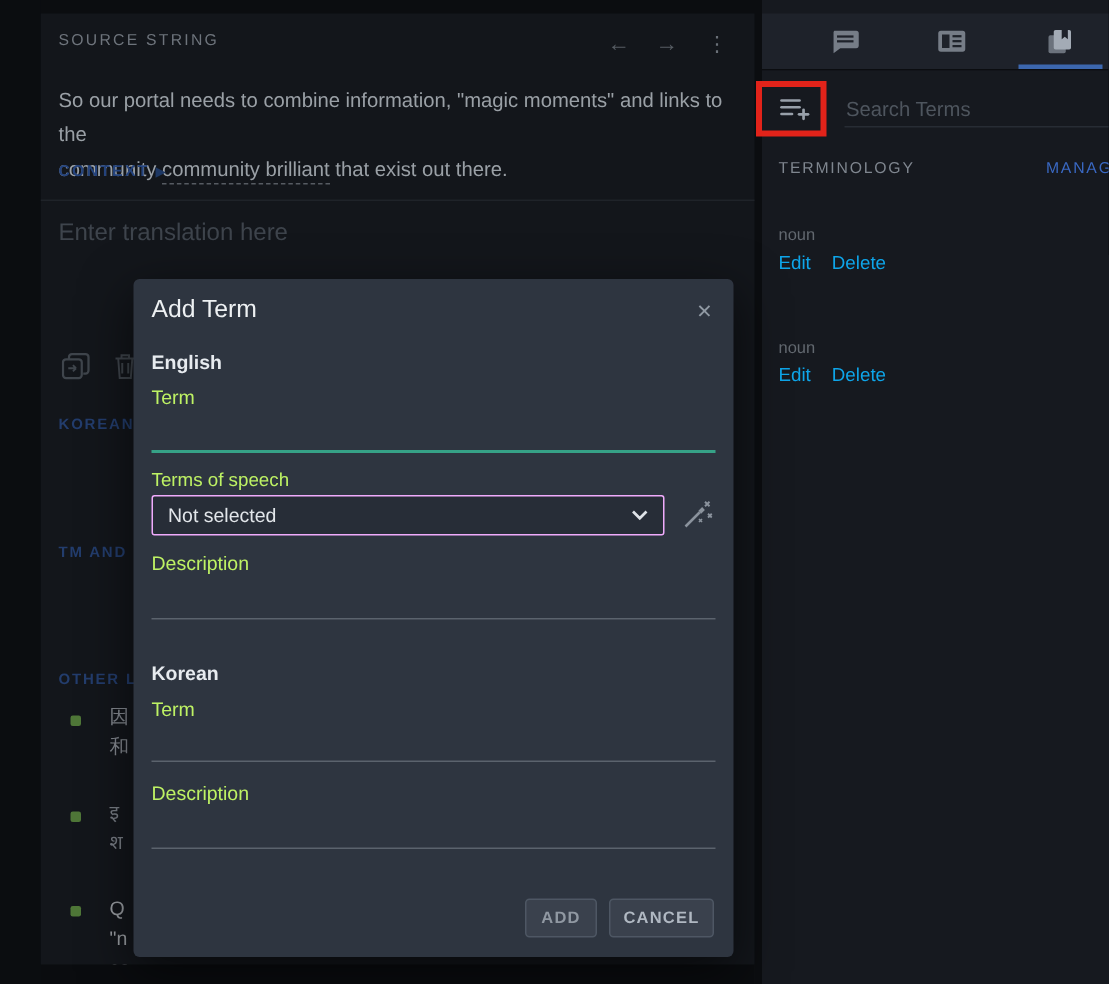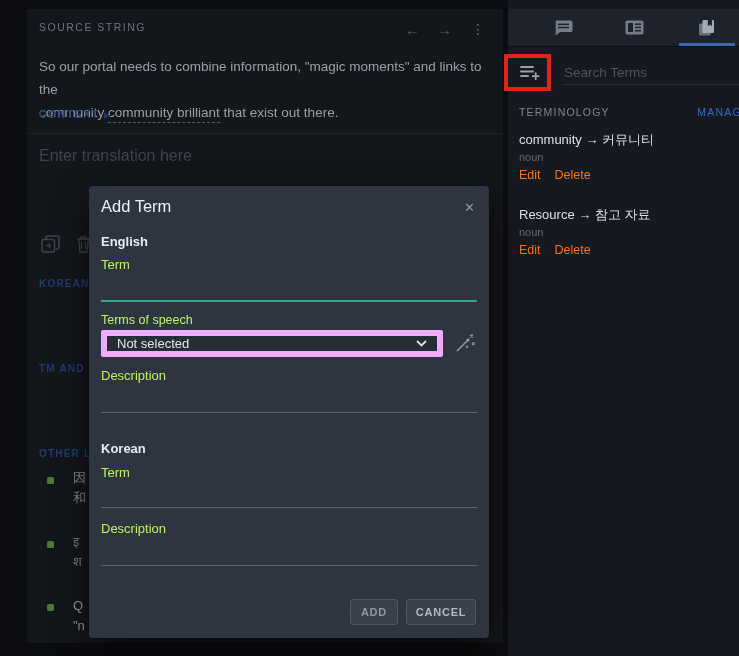--- a/index.html
+++ b/index.html
@@ -31,36 +31,36 @@
   .tabbar { position:absolute; left:0; top:9px; width:258px; height:38px; background:#1e222a; border-bottom:1px solid #0b0d10; }
   .tab { position:absolute; top:0; width:56px; height:37px; display:flex; align-items:center; justify-content:center; cursor:pointer; }
   .tab-underline { position:absolute; left:171px; top:43px; width:56px; height:3px; background:#3c67ae; }
   .addterm-btn { position:absolute; left:8px; top:59px; width:28px; height:26px; display:flex; align-items:center; justify-content:center; cursor:pointer; }
   .search-ph { position:absolute; left:56px; top:65px; font-size:13.5px; color:#4e555e; }
   .search-line { position:absolute; left:55px; top:84px; width:186px; height:1px; background:#272c34; }
   .termino-label { position:absolute; left:11px; top:106px; font-size:10.5px; letter-spacing:1.2px; color:#7f868f; font-weight:500; }
   .manage-link { position:absolute; right:16px; top:106px; font-size:10.5px; letter-spacing:1.2px; color:#3a69c4; font-weight:500; cursor:pointer; }
   .term-entry { position:absolute; left:11px; font-size:13px; color:#dce0e4; }
   .term-pos { position:absolute; left:11px; font-size:11px; color:#62686f; }
-  .term-links { position:absolute; left:11px; font-size:12.5px; color:#f97316; }
+  .term-links { position:absolute; left:11px; font-size:12.5px; color:#0ea5e9; }
   .term-links span { cursor:pointer; }
   .term-links .gap { display:inline-block; width:14px; }
 
   
   .red-box { position:absolute; left:477px; top:54px; width:47px; height:37px; border:4px solid #e2231a; }
 
   
   #modal { position:absolute; left:62px; top:186px; width:400px; height:452px; background:#2e3540; border-radius:4px; box-shadow:0 10px 34px rgba(0,0,0,0.6);padding-left:12px; }
   .modal-title { position:absolute; left:12px; top:11px; font-size:16.5px; font-weight:500; color:#edf0f2; }
   .modal-close { position:absolute; right:14px; top:14px; font-size:13px; color:#9099a3; cursor:pointer; }
   .m-heading { position:absolute; left:12px; font-size:13px; font-weight:700; color:#e7ebef; }
   .m-label { position:absolute; left:12px; font-size:13px; color:#bef264; }
   .m-line { position:absolute; left:12px; width:376px; height:1px; background:#5b636d; }
   .m-line.green { height:2px; background:#36a287; }
-  .m-select { position:absolute; left:12px; top:144px; width:342px; height:27px; background:#272d37; border:6px solid #f0abfc; border-radius:2px; display:flex; align-items:center; padding:0 10px; cursor:pointer; }
+  .m-select { position:absolute; left:12px; top:144px; width:342px; height:27px; background:#272d37; border:1px solid #f0abfc; border-radius:2px; display:flex; align-items:center; padding:0 10px; cursor:pointer; }
   .m-select .val { font-size:13px; color:#e2e6ea; flex:1; }
   .m-wand { position:absolute; left:365px; top:146px; width:22px; height:22px; cursor:pointer; }
   .m-btn { position:absolute; top:413px; height:26px; background:#3a414d; border:1px solid #4e5764; border-radius:3px; font-size:11px; font-weight:700; letter-spacing:0.8px; display:flex; align-items:center; justify-content:center; cursor:pointer; font-family:inherit; }
   .btn-add { left:261px; width:48px; color:#9098a2; }
   .btn-cancel { left:317px; width:70px; color:#b0b8c2; }
 </style>
 </head>
 <body>
 
 <div id="app">
@@ -164,31 +164,25 @@
         </g>
       </svg>
     </div>
 
     <div class="search-ph">Search Terms</div>
     <div class="search-line"></div>
 
     <div class="termino-label">TERMINOLOGY</div>
     <div class="manage-link">MANAGE</div>
 
-    <div class="term-entry" style="top:131px;">
-      <span>community</span> <span>→</span> <span>커뮤니티</span>
-    </div>
     <div class="term-pos" style="top:151px;">noun</div>
     <div class="term-links" style="top:168px;">
       <span>Edit</span><span class="gap"></span><span>Delete</span>
     </div>
 
-    <div class="term-entry" style="top:206px;">
-      <span>Resource</span> <span>→</span> <span>참고 자료</span>
-    </div>
     <div class="term-pos" style="top:226px;">noun</div>
     <div class="term-links" style="top:243px;">
       <span>Edit</span><span class="gap"></span><span>Delete</span>
     </div>
   </div>
 
   <div class="red-box"></div>
 
   <div id="modal">
     <div class="modal-title">Add Term</div>

